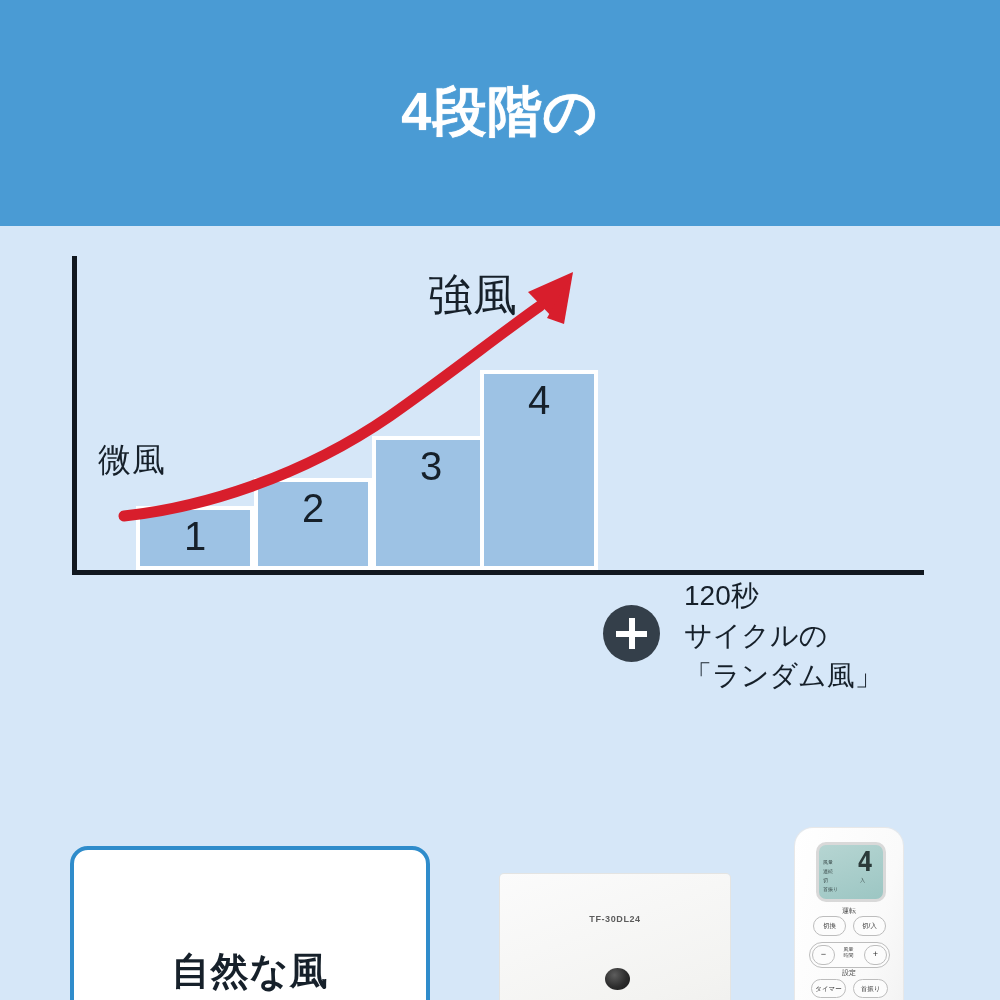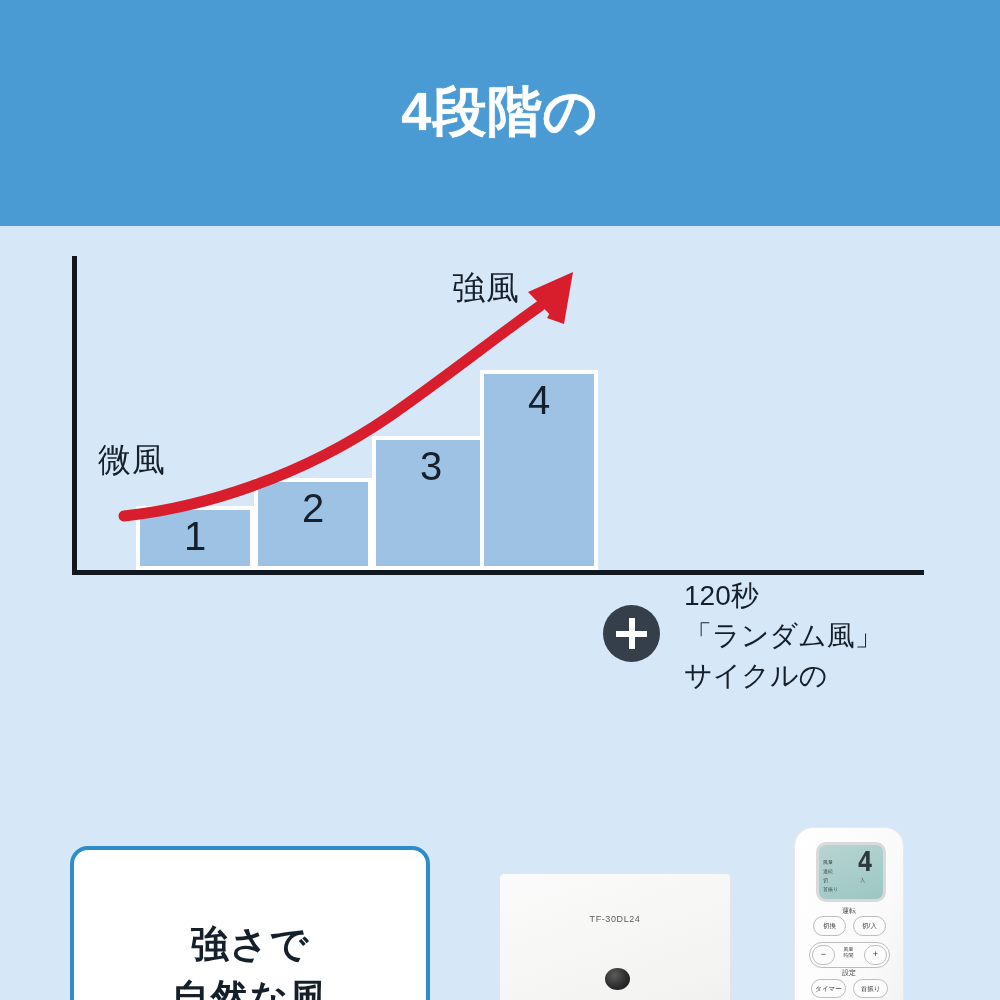--- a/index.html
+++ b/index.html
@@ -45,22 +45,22 @@
     text-align:center;
     padding-top:6px;
   }
   .bar-label{display:block;font-size:40px;line-height:1;color:#16202a;}
 
   .lbl-weak{
     position:absolute;left:98px;top:212px;
     font-size:33px;color:#16202a;letter-spacing:1px;font-family:Liberation Serif, serif;
   }
   .lbl-strong{
-    position:absolute;left:452px;top:40px;
-    font-size:33px;color:#16202a;letter-spacing:1px;
+    position:absolute;left:428px;top:40px;
+    font-size:44px;color:#16202a;letter-spacing:1px;
   }
   .arrow-svg{position:absolute;left:0;top:0;width:1000px;height:370px;}
 
   
   .plus-circle{
     position:absolute;left:603px;top:379px;width:57px;height:57px;
     background:#343f4a;border-radius:50%;
   }
   .plus-circle .h{position:absolute;left:13px;top:25.5px;width:31px;height:6px;background:#fff;}
   .plus-circle .v{position:absolute;left:25.5px;top:13px;width:6px;height:31px;background:#fff;}
@@ -83,21 +83,21 @@
   
   .panel{
     position:absolute;left:500px;top:648px;width:230px;height:240px;
     background:linear-gradient(160deg,#fbfbfb 0%,#f3f3f1 55%,#e9e9e7 100%);
     border-radius:4px 4px 26px 26px;
     box-shadow:0 0 0 1px #e4e4e2;
     overflow:hidden;
   }
   .panel-model{
     position:absolute;top:40px;left:0;width:100%;text-align:center;
-    font-size:9px;color:#5c5c5c;letter-spacing:.6px;
+    font-size:9px;color:#5c5c5c;letter-spacing:.6px;font-weight:bold;
   }
   .panel-knob{
     position:absolute;left:105px;top:94px;width:25px;height:22px;
     background:radial-gradient(circle at 38% 32%,#5d5d5d 0%,#2d2d2d 55%,#171717 100%);
     border-radius:50%;
   }
 
   
   .remote{
     position:absolute;left:795px;top:602px;width:108px;height:286px;
@@ -164,27 +164,26 @@
         <polygon points="573,46 547,92 564,98" fill="#d81e2c"></polygon>
       </svg>
     </div>
 
     <div class="plus-circle">
       <div class="h"></div>
       <div class="v"></div>
     </div>
     <div class="random-text">
       <div>120秒</div>
+      <div>サイクルの</div>
       <div>「ランダム風」</div>
-      <div>サイクルの</div>
     </div>
 
     <div class="promo-box">
       <div class="promo-text">
-        <div>強さで</div>
         <div>自然な風</div>
       </div>
     </div>
 
     <div class="panel">
       <div class="panel-model">TF-30DL24</div>
       <div class="panel-knob"></div>
 
     </div>
 

